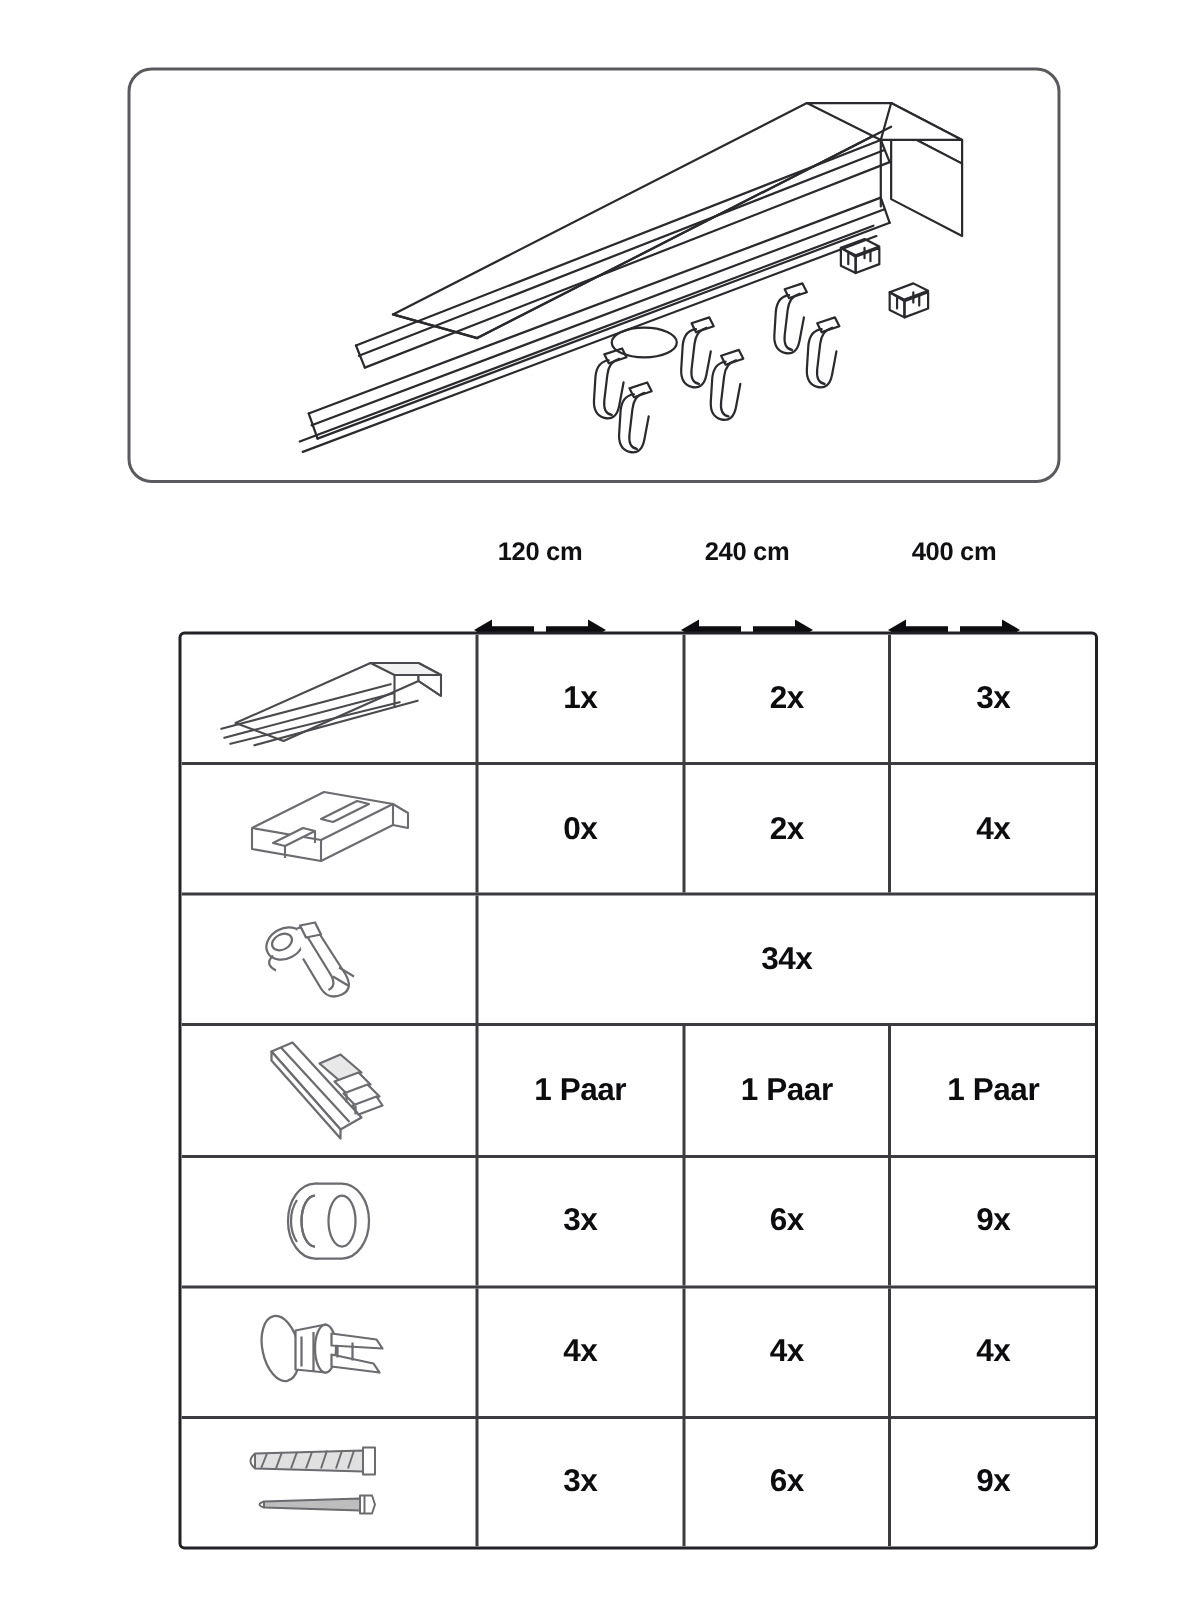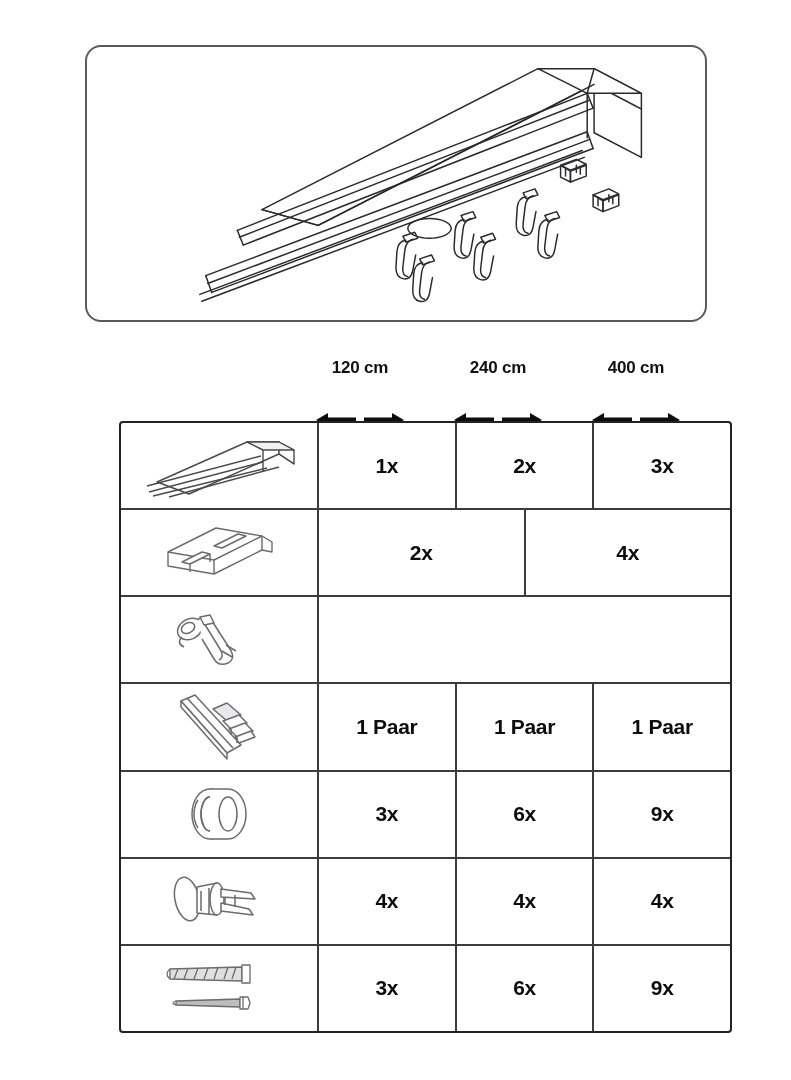--- a/index.html
+++ b/index.html
@@ -278,38 +278,40 @@
           <path d="M14 30 L62 6 L108 14 L108 28 L60 52 L14 44 Z" fill="#ffffff"></path>
           <path d="M14 30 L60 38 L108 14"></path>
           <path d="M60 38 L60 52"></path>
           <path d="M28 40 L48 30 L56 32 L36 42 Z" fill="#ffffff"></path>
           <path d="M60 24 L84 12 L92 14 L68 26 Z" fill="#ffffff"></path>
           <path d="M36 42 L36 50 M56 32 L56 40"></path>
           <path d="M108 14 L118 20 L118 30 L108 28"></path>
         </g>
       </svg>
     </div>
+    <div class="cell-qty">0x</div>
     <div class="cell-qty">2x</div>
     <div class="cell-qty">4x</div>
   </div>
 
   <div class="table-row">
     <div class="cell-icon">
       <svg width="110" height="66" viewBox="0 0 110 66">
         <g fill="none" stroke="#6b6b70" stroke-width="1.5" stroke-linejoin="round">
           <ellipse cx="26" cy="22" rx="13" ry="10" transform="rotate(-28 26 22)" fill="#ffffff"></ellipse>
           <ellipse cx="24" cy="21" rx="7" ry="5" transform="rotate(-28 24 21)" fill="#ffffff"></ellipse>
           <path d="M34 12 q10 -4 14 2 l18 28 q6 10 -2 14 q-9 4 -14 -4 l-12 -20" fill="#ffffff"></path>
           <path d="M40 16 l16 26 q5 8 -1 11"></path>
           <path d="M36 10 l10 -2 l4 8 l-10 2 z" fill="#ffffff"></path>
           <path d="M58 44 l10 6 M62 38 l10 6"></path>
           <path d="M18 30 q-6 6 2 10"></path>
         </g>
       </svg>
     </div>
+    <div class="cell-qty">34x</div>
   </div>
 
   <div class="table-row">
     <div class="cell-icon">
       <svg width="100" height="72" viewBox="0 0 100 72">
         <g fill="none" stroke="#6b6b70" stroke-width="1.5" stroke-linejoin="round">
           <path d="M12 10 L26 4 L72 54 L58 62 Z" fill="#ffffff"></path>
           <path d="M12 10 L58 62 L58 68 L12 16 Z" fill="#ffffff"></path>
           <path d="M18 7 L64 57"></path>
           <path d="M44 18 L58 12 L72 24 L58 30 Z" fill="#e8e8e8"></path>

